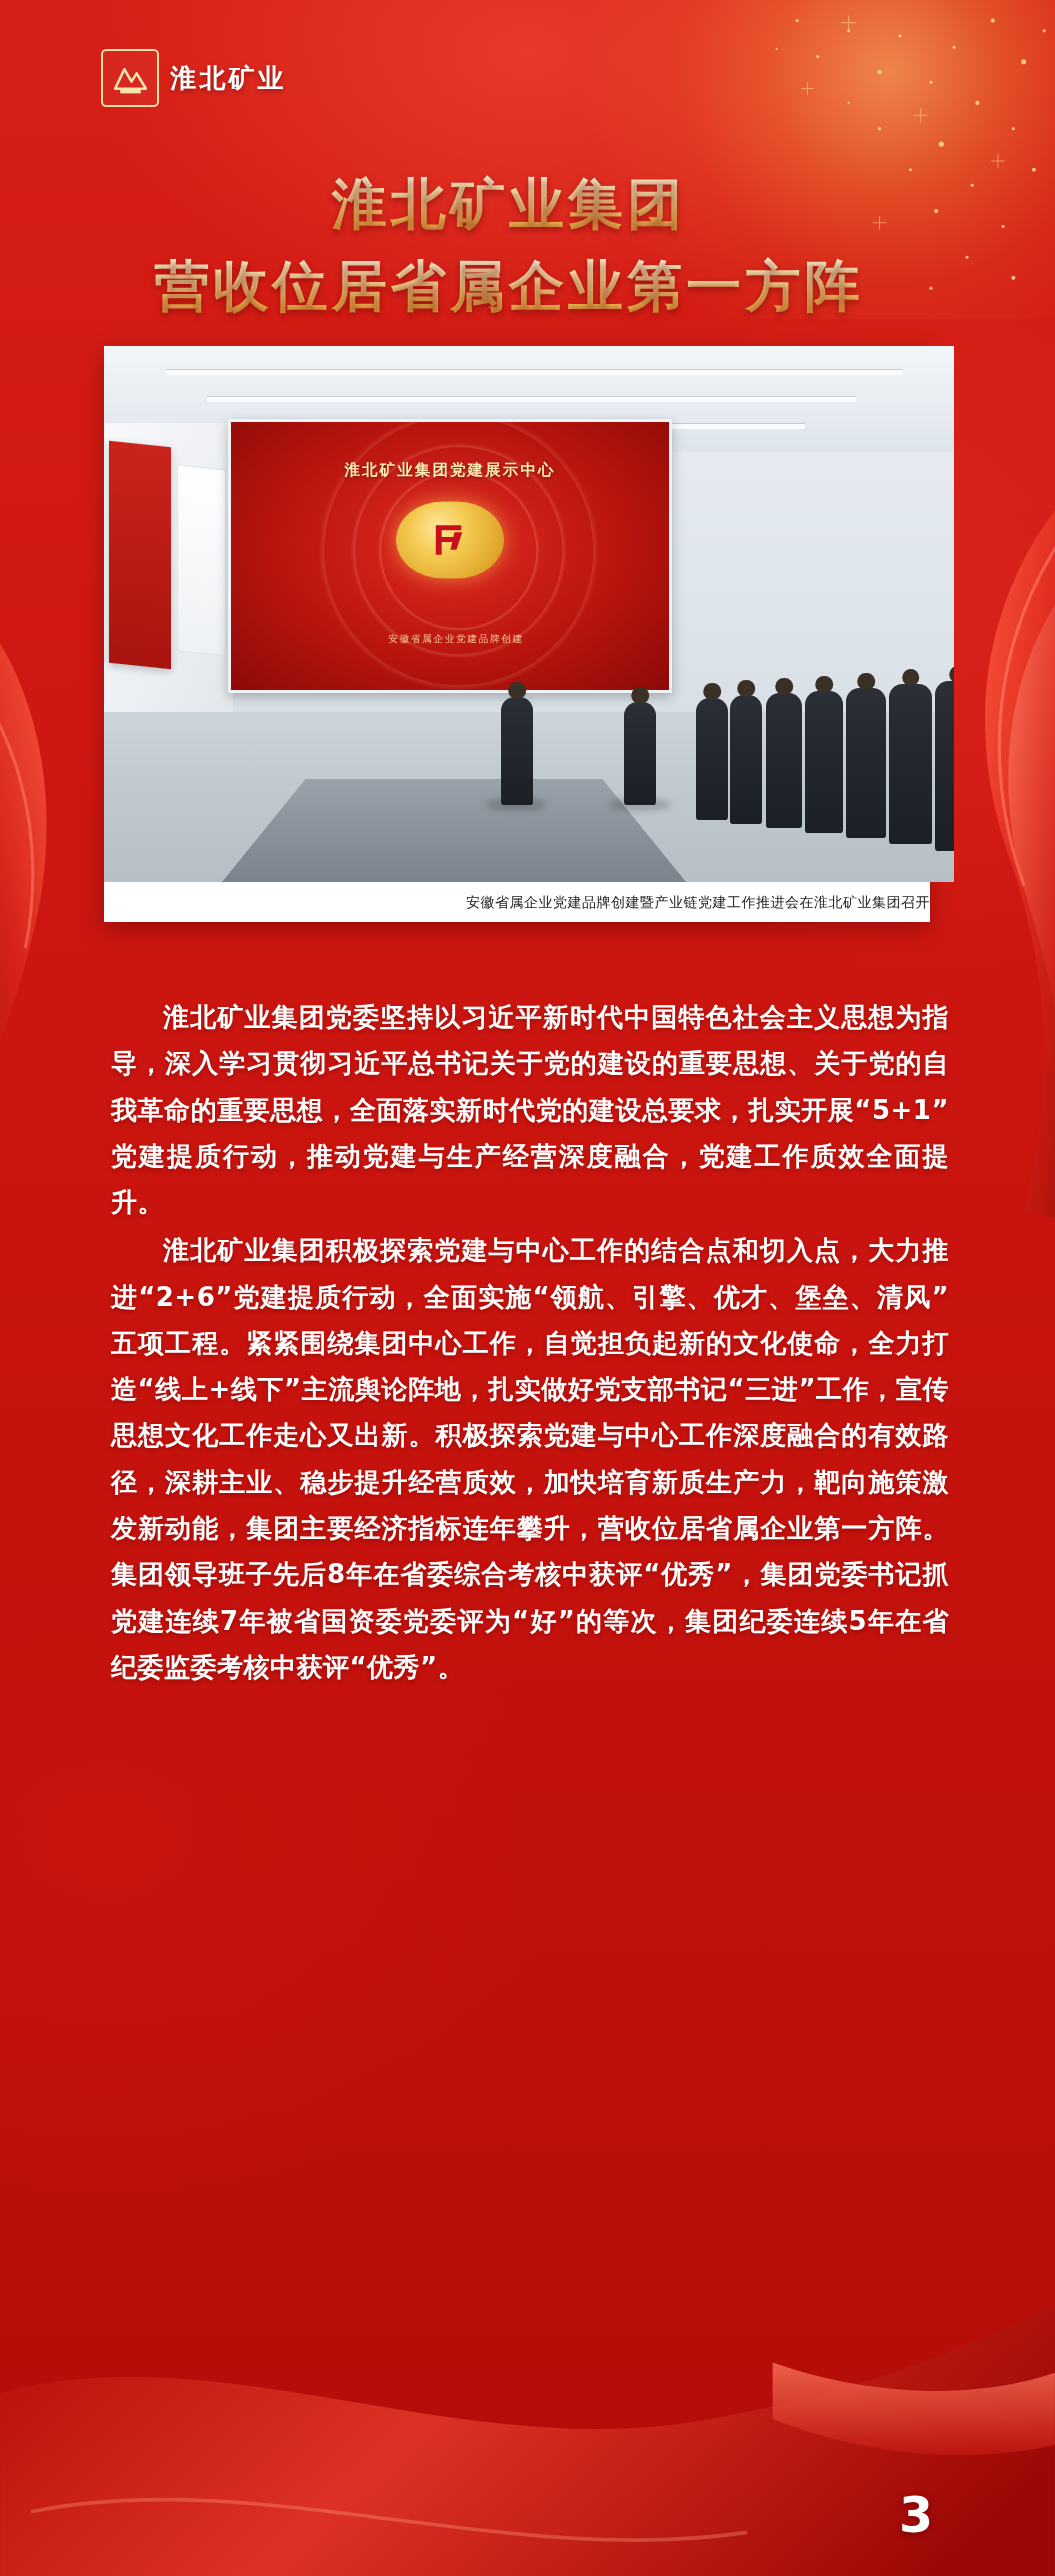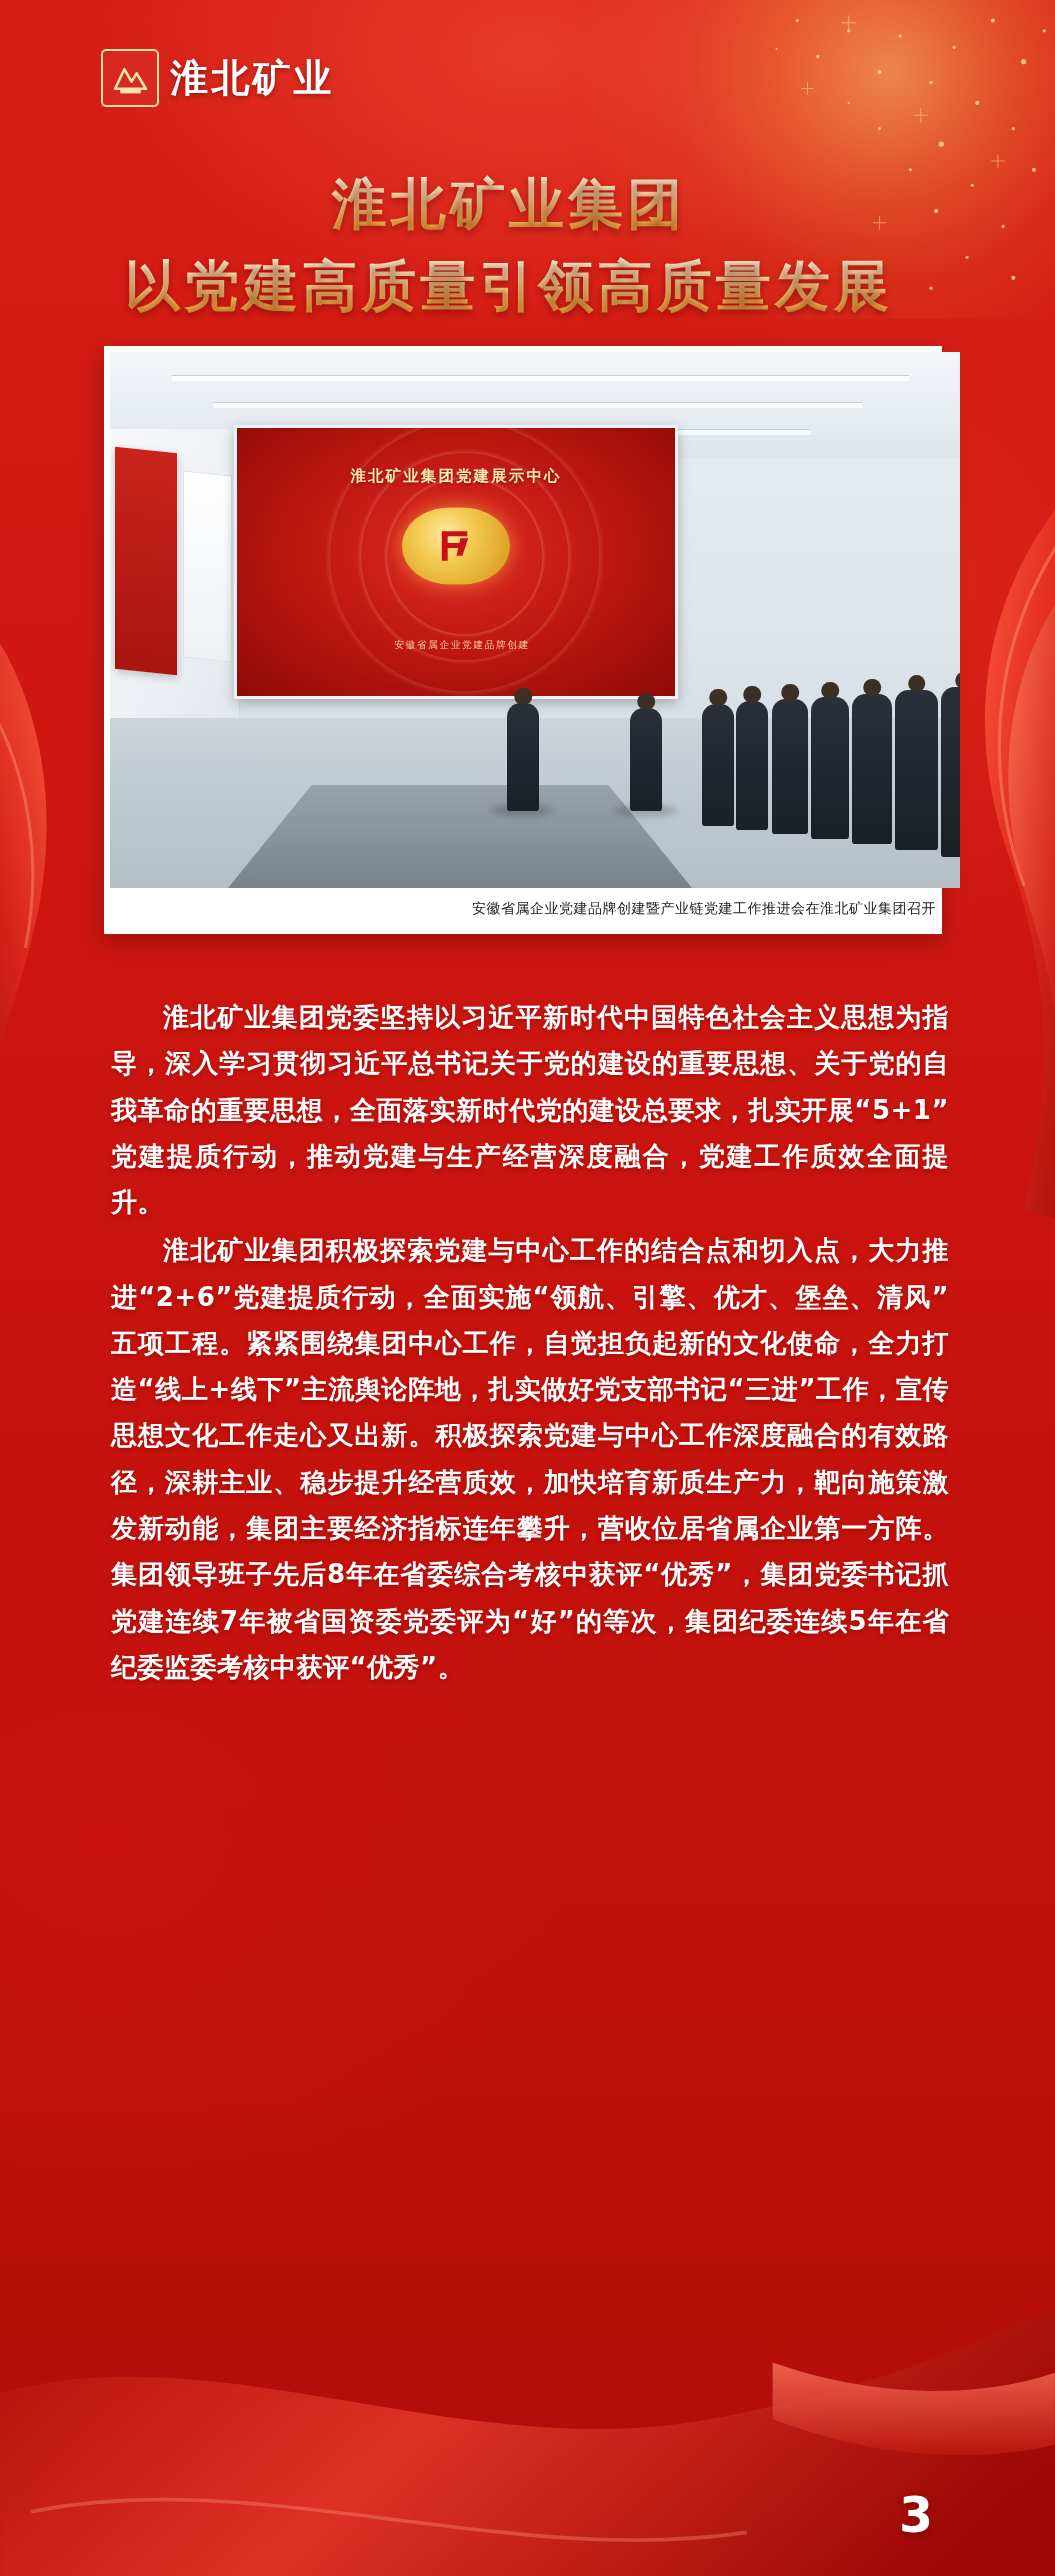--- a/index.html
+++ b/index.html
@@ -84,21 +84,21 @@
     height: 54px;
     border: 2.6px solid #f4e0a8;
     border-radius: 5.2px;
     display: flex;
     align-items: center;
     justify-content: center;
     background: rgba(255,255,255,0.04);
   }
   .logo-text {
     font-family: "DejaVu Sans", sans-serif;
-    font-size: 38px;
+    font-size: 26px;
     font-weight: 700;
     letter-spacing: 3.1px;
     color: #ffffff;
     text-shadow: 0 1.5px 5.2px rgba(0,0,0,0.35);
     white-space: nowrap;
   }
 
   
   .title-block {
     position: absolute;
@@ -134,21 +134,21 @@
     line-height: 1.25;
   }
 
   
   .photo-card {
     position: absolute;
     top: 346px;
     left: 104px;
     width: 826px;
     background: #ffffff;
-    padding: 6px;
+    padding: 0;
     box-shadow: 0 7.2px 20.6px rgba(60,0,0,0.35);
     z-index: 6;
   }
   .photo {
     position: relative;
     width: 850px;
     height: 536px;
     overflow: hidden;
     background: linear-gradient(180deg, #e9eef3 0%, #dfe6ec 45%, #cfd7de 100%);
   }
@@ -402,21 +402,21 @@
       <svg width="39" height="39" viewBox="0 0 76 76">
         <path d="M8 58 L26 20 L40 44 L50 28 L68 58 Z" fill="none" stroke="#f6e3ad" stroke-width="5" stroke-linejoin="round"></path>
         <rect x="18" y="60" width="40" height="7" fill="#f6e3ad"></rect>
       </svg>
     </div>
     <div class="logo-text">淮北矿业</div>
   </div>
 
   <div class="title-block">
     <div class="title-line1">淮北矿业集团</div>
-    <div class="title-line2">以党建高质量引领高质量发展</div>
+    <div class="title-line2">营收位居省属企业第一方阵</div>
   </div>
 
   <div class="photo-card">
     <div class="photo">
       <div class="ph-ceiling"></div>
       <div class="ph-ceil-line" style="left:62px; top:23px; width:737px;"></div>
       <div class="ph-ceil-line" style="left:103px; top:50px; width:649px;"></div>
       <div class="ph-ceil-line" style="left:155px; top:77px; width:546px;"></div>
 
       <div class="ph-leftwall"></div>

